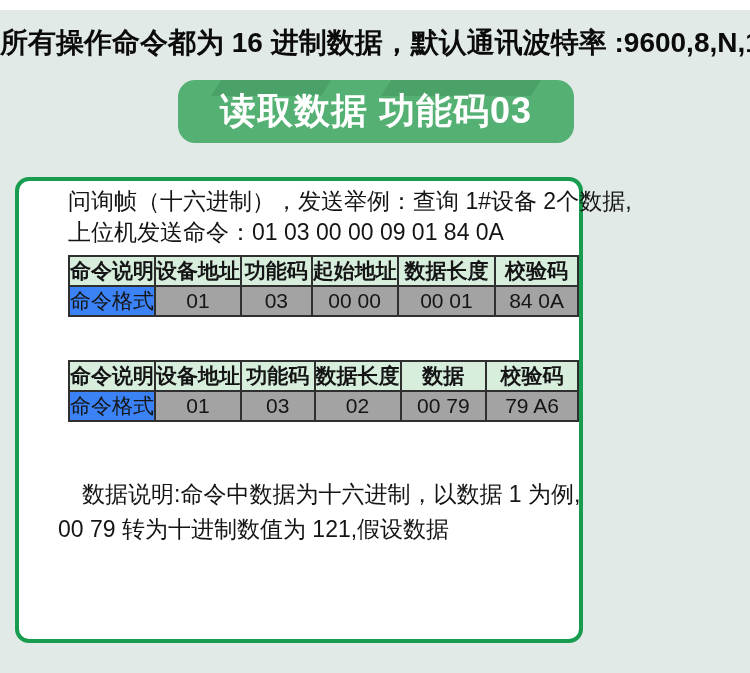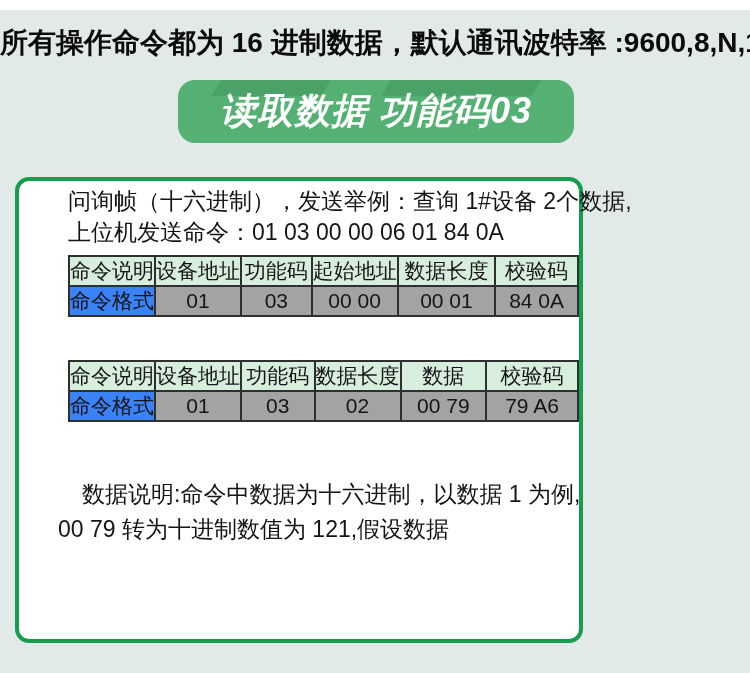--- a/index.html
+++ b/index.html
@@ -12,21 +12,21 @@
   .top-strip{
     position:absolute;left:0;top:0;width:750px;height:10px;background:#ffffff;
   }
   .top-note{
     position:absolute;left:0;top:24px;width:750px;
     text-align:center;font-size:28px;font-weight:bold;color:#0b0b0b;
     letter-spacing:0px;white-space:nowrap;
   }
   .banner{
     position:absolute;left:178px;top:80px;width:396px;height:63px;
-    background:#55b173;border-radius:17px;overflow:hidden;font-style:italic;
+    background:#55b173;border-radius:17px;overflow:hidden;
   }
   .banner .deco{
     position:absolute;top:-6px;height:22px;background:rgba(20,90,50,0.16);
     transform:skewX(-32deg);
   }
   .banner .d1{left:40px;width:110px;}
   .banner .d2{left:210px;width:150px;}
   .banner-label{
     position:absolute;left:0;top:0;width:100%;height:63px;line-height:62px;
     text-align:center;font-size:36px;font-weight:bold;color:#ffffff;
@@ -56,42 +56,42 @@
   .ptable col.c1{width:85px;}
   .ptable col.c2{width:85px;}
   .ptable col.c3{width:85px;}
   .ptable col.c4{width:84px;}
   .ptable col.c5{width:127px;}
   .ptable col.c6{width:128px;}
   .ptable th,.ptable td{
     border:2px solid #2f2f2f;height:27px;padding:0;
     text-align:center;vertical-align:middle;white-space:nowrap;overflow:hidden;
   }
-  .ptable th{background:#d7eedd;font-weight:normal;}
+  .ptable th{background:#d7eedd;font-weight:bold;}
   .ptable td{background:#a3a3a3;}
   .ptable td.rowlabel{background:#3b82f6;}
 </style>
 </head>
 <body>
 
 <div class="top-strip"></div>
 
 <div class="top-note">所有操作命令都为 16 进制数据，默认通讯波特率 :9600,8,N,1</div>
 
 <div class="banner">
   <span class="deco d1"></span>
   <span class="deco d2"></span>
   <span class="banner-label">读取数据 功能码03</span>
 </div>
 
 <div class="panel">
 
   <div class="line l-q">
     <div>问询帧（十六进制），发送举例：查询 1#设备 2个数据,</div>
-    <div>上位机发送命令：01 03 00 00 06 01 84 0A</div>
+    <div>上位机发送命令：01 03 00 00 09 01 84 0A</div>
   </div>
 
   <table class="ptable t1">
     <colgroup>
         <col class="c1">
         <col class="c2">
         <col class="c3">
         <col class="c4">
         <col class="c5">
         <col class="c6">

